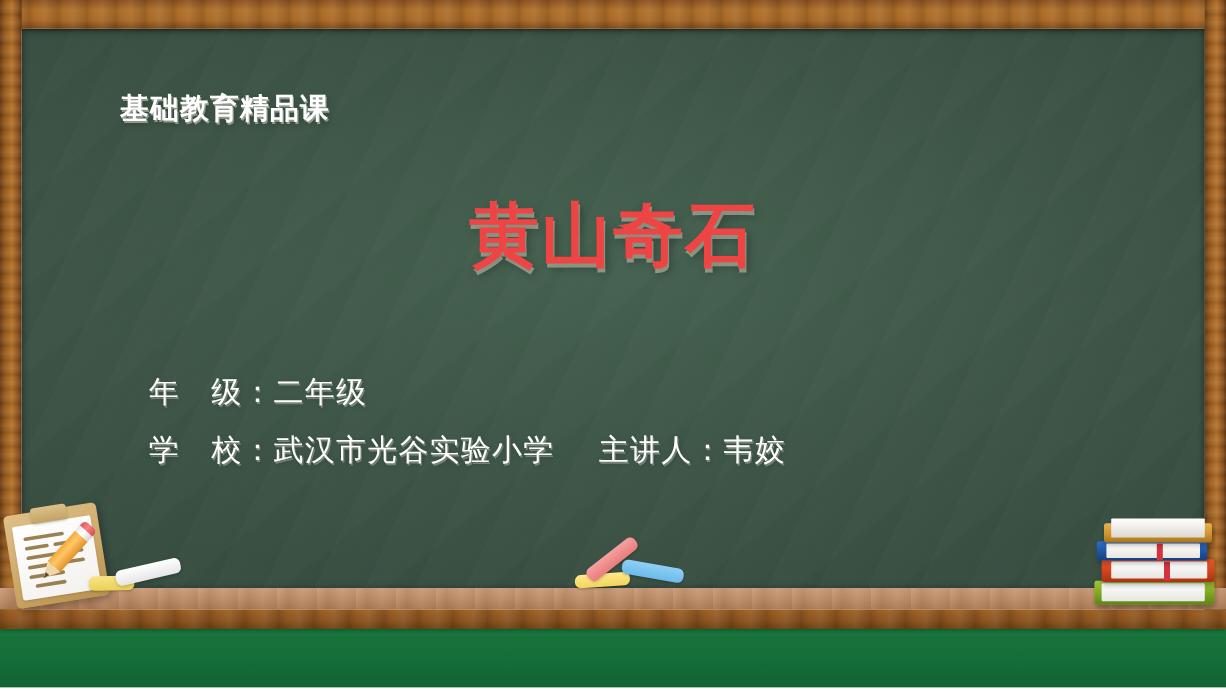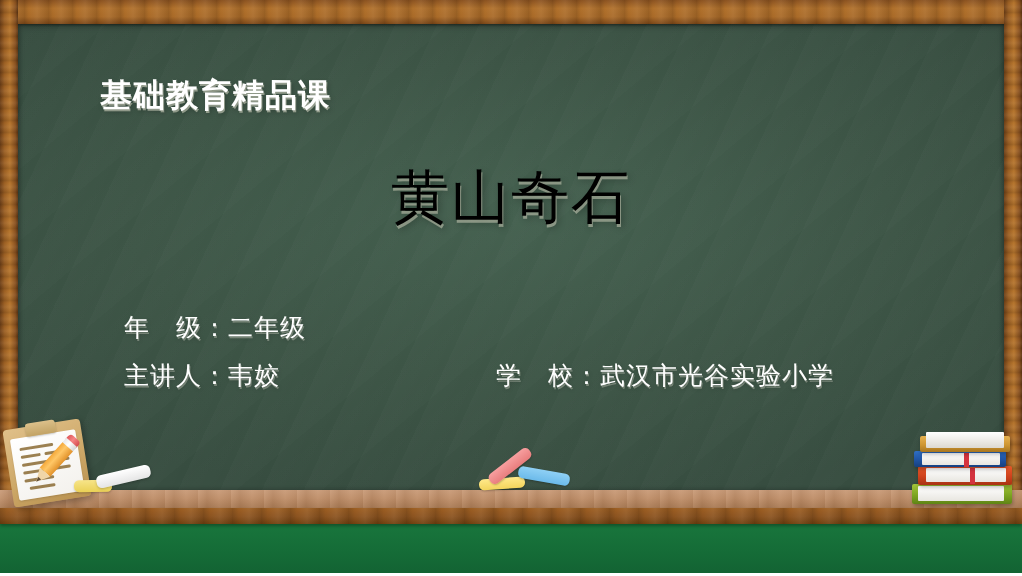--- a/index.html
+++ b/index.html
@@ -82,50 +82,50 @@
     position:absolute; inset:0;
     background:
       repeating-linear-gradient(115deg, rgba(255,255,255,0.014) 0px, rgba(255,255,255,0) 38px),
       repeating-linear-gradient(-40deg, rgba(255,255,255,0.010) 0px, rgba(255,255,255,0) 55px);
     pointer-events:none;
   }
 
   
   .kicker {
     position:absolute; left:100px; top:74px;
-    font-size:32px; font-weight:bold; color:#ffffff;
+    font-size:24px; font-weight:bold; color:#ffffff;
     letter-spacing:1px;
     text-shadow:1px 2px 0 rgba(255,250,230,0.45), 2px 3px 5px rgba(0,0,0,0.25);
     white-space:nowrap;
   }
 
   .title-row {
     position:absolute; left:0; top:168px;
     width:1022px;
     display:flex; align-items:flex-end; justify-content:center;
     white-space:nowrap;
   }
   .title-main {
-    font-size:58px; font-weight:normal; color:#000000;
+    font-size:58px; font-weight:bold; color:#ef4444;
     letter-spacing:2px; line-height:1;
     text-shadow:1px 3px 0 rgba(255,248,225,0.40), 3px 4px 7px rgba(0,0,0,0.28);
   }
   .title-sub {
     font-size:30px; font-weight:bold; color:#ffffff;
     margin-left:12px; padding-bottom:6px; line-height:1;
     text-shadow:1px 2px 0 rgba(255,248,225,0.40), 2px 3px 5px rgba(0,0,0,0.25);
   }
 
   .meta {
     position:absolute; left:124px; top:312px;
     width:800px;
     font-family:"Liberation Serif", serif;
     color:#ffffff;
   }
-  .meta-row { display:flex; margin-bottom:17px; }
+  .meta-row { display:flex; margin-bottom:17px;gap:37px; }
   .meta-cell {
     font-size:25px; letter-spacing:1px; line-height:1.25;
     text-shadow:1px 2px 0 rgba(255,250,235,0.30), 1px 2px 4px rgba(0,0,0,0.22);
     white-space:pre;
   }
   .meta-cell.col1 { width:372px; }
 
   
   .chalk { position:absolute; border-radius:5px; }
   .chalk-yellow-c {
@@ -276,22 +276,22 @@
 
   <div class="title-row">
     <span class="title-main">黄山奇石</span>
   </div>
 
   <div class="meta">
     <div class="meta-row">
       <span class="meta-cell col1">年　级：二年级</span>
     </div>
     <div class="meta-row">
+      <span class="meta-cell">学　校：武汉市光谷实验小学</span>
       <span class="meta-cell col1">主讲人：韦姣</span>
-      <span class="meta-cell">学　校：武汉市光谷实验小学</span>
     </div>
   </div>
 
   <div class="clipboard">
     <div class="cb-board"></div>
     <div class="cb-paper">
       <div class="cb-line" style="left:8px;  top:10px; width:34px;"></div>
       <div class="cb-line" style="left:8px;  top:18px; width:20px;"></div>
       <div class="cb-line" style="left:32px; top:18px; width:24px;"></div>
       <div class="cb-line" style="left:8px;  top:26px; width:28px;"></div>

